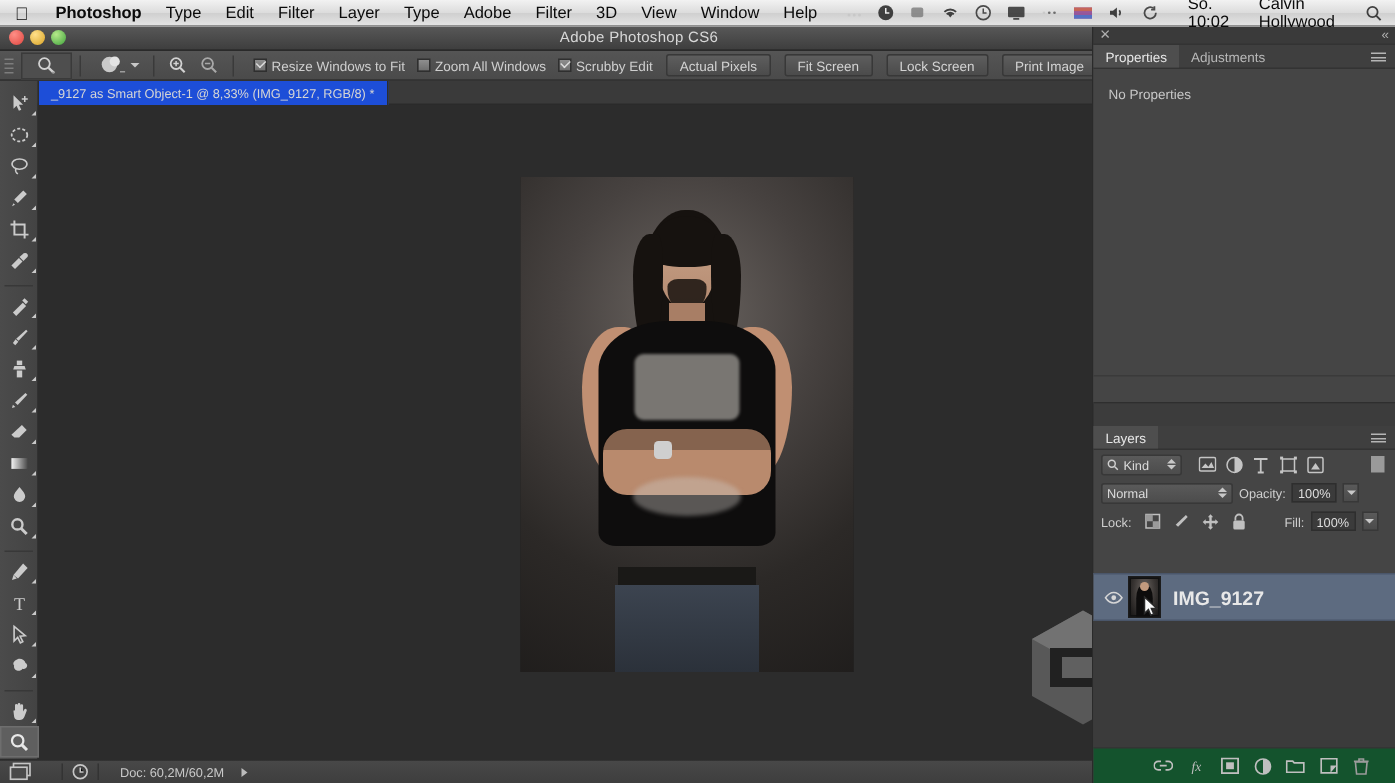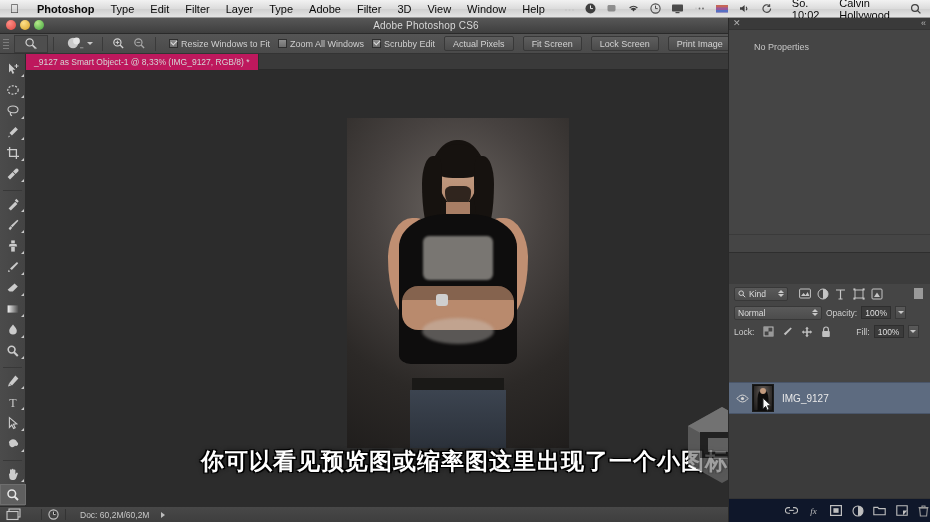--- a/index.html
+++ b/index.html
@@ -61,21 +61,21 @@
   .ob-chk { display:flex; align-items:center; gap:3px; margin-left:8px; white-space:nowrap;}
   .ob-btn { height:15px; padding:0 8px; margin-left:9px; font-size:9px;
             display:flex; align-items:center; justify-content:center;
             color:#d3d3d3; background:linear-gradient(to bottom,#5e5e5e,#4b4b4b);
             border:1px solid #383838; border-radius:2px; white-space:nowrap;}
 
   
   #tabbar { position:absolute; left:0; top:54px; width:728px; height:16px;
             background:#3a3a3a; border-bottom:1px solid #2a2a2a; display:flex; align-items:center; }
   .tabarrow { width:26px; height:16px; display:flex; align-items:center; justify-content:center; }
-  #doctab { height:16px; background:#be185d; border-right:1px solid #2d2d2d;
+  #doctab { height:16px; background:#1d4ed8; border-right:1px solid #2d2d2d;
             display:flex; align-items:center; padding:0 8px; font-size:8.5px; color:#d5d5d5;
             white-space:nowrap; }
 
   
   #toolbar { position:absolute; left:0; top:54px; width:26px; bottom:16px;
              background:linear-gradient(to right,#4b4b4b,#434343); border-right:1px solid #2c2c2c;
              padding-top:4px; }
   .tool { width:26px; height:21px; display:flex; align-items:center; justify-content:center;
           position:relative; }
   .tool.sel { background:#5f5f5f; box-shadow:inset 0 0 0 1px #6e6e6e; }
@@ -162,21 +162,21 @@
   .ptabs { height:16px; background:#3f3f3f; display:flex; align-items:stretch;
            position:relative; border-bottom:1px solid #333;}
   .ptab { padding:0 8px; display:flex; align-items:center; font-size:9px; color:#b9b9b9; }
   .ptab.active { background:#4e4e4e; color:#e8e8e8; }
   .pmenu { position:absolute; right:4px; top:3px; width:12px; height:10px;
            display:flex; flex-direction:column; justify-content:center; gap:1.5px; }
   .pmenu span { display:block; height:1px; background:#b5b5b5; }
   .pmenu span:nth-child(1){ width:10px;} .pmenu span:nth-child(2){ width:10px;} .pmenu span:nth-child(3){ width:10px;}
 
   #propsbody { height:222px; background:#454545; position:relative; }
-  .noprops { position:absolute; left:25px; top:12px; font-size:9px; color:#c7c7c7; }
+  .noprops { position:absolute; left:10px; top:12px; font-size:9px; color:#c7c7c7; }
   .propfoot { position:absolute; left:0; right:0; bottom:0; height:18px;
               background:#454545; border-top:1px solid #3a3a3a; }
 
   #layersPanel { position:absolute; left:0; right:0; top:266px; bottom:0; background:#454545; }
   .lrow { display:flex; align-items:center; height:19px; padding:0 5px; gap:4px; }
   .select { height:14px; background:linear-gradient(to bottom,#5a5a5a,#4c4c4c);
             border:1px solid #383838; border-radius:2px; display:flex; align-items:center;
             font-size:8.5px; color:#dcdcdc; padding:0 3px; gap:3px; }
   .select .arrows { margin-left:auto; display:flex; flex-direction:column; gap:1px; }
   .ar-up { width:0;height:0;border-left:3px solid transparent;border-right:3px solid transparent;border-bottom:3px solid #c8c8c8;}
@@ -197,24 +197,24 @@
   .eye { width:16px; display:flex; align-items:center; justify-content:center; }
   .thumb { width:22px; height:28px; background:#111; border:1px solid #1c1c1c;
            margin-left:2px; position:relative; overflow:hidden; }
   .thumb .ti { position:absolute; inset:1px;
                background:radial-gradient(ellipse at 50% 30%, #6b6460 0%, #3a3634 55%, #1a1817 100%); }
   .thumb .tfig { position:absolute; left:50%; top:5px; transform:translateX(-50%);
                  width:11px; height:22px; background:#0d0c0c; border-radius:40% 40% 8% 8%; }
   .thumb .thead { position:absolute; left:50%; top:3px; transform:translateX(-50%);
                  width:6px; height:6px; background:#c29a7e; border-radius:50%; }
   .soBadge { position:absolute; right:-1px; bottom:-1px; width:13px; height:15px; }
-  .layerName { font-size:10px; color:#e8e8e8; margin-left:8px; }
+  .layerName { font-size:13px; color:#e8e8e8; margin-left:8px;font-weight:bold; }
   .layersFoot { position:absolute; left:0; right:0; bottom:0; height:24px;
-                background:#0f172a; border-top:1px solid #343434;
-                display:flex; align-items:center; justify-content:flex-end; gap:9px; padding-right:0;}
+                background:#14532d; border-top:1px solid #343434;
+                display:flex; align-items:center; justify-content:flex-end; gap:9px; padding-right:16px;}
   .lfIcon { width:13px; height:13px; display:flex; align-items:center; justify-content:center;
             color:#c4c4c4; font-size:9px; }
 
   
   #statusbar { position:absolute; left:0; bottom:0; width:728px; height:16px;
                background:linear-gradient(to bottom,#484848,#3e3e3e); border-top:1px solid #2c2c2c;
                display:flex; align-items:center; font-size:8.5px; color:#c8c8c8; }
   .sb-seg { display:flex; align-items:center; height:16px; padding:0 6px; }
   .sb-sep { width:1px; height:11px; background:#333; }
   #docinfo { padding-left:14px; }
@@ -568,21 +568,20 @@
         <div class="fg-arms"></div>
         <div class="fg-armdark"></div>
         <div class="fg-watch"></div>
         <div class="fg-print2"></div>
         <div class="fg-belt"></div>
         <div class="fg-jeans"></div>
       </div>
     </div>
   </div>
 
-  <div id="subtitle">你可以看见预览图或缩率图这里出现了一个小图标</div>
 
   <div id="watermark">
     <div id="wm-logo">
       <svg width="88" height="88" viewBox="0 0 88 88">
         <path d="M44 6 L78 25 L78 63 L44 82 L10 63 L10 25 Z" fill="#6f6f6f" opacity=".85"></path>
         <path d="M44 6 L78 25 L44 44 L10 25 Z" fill="#8b8b8b" opacity=".9"></path>
         <path d="M22 31 L58 31 L58 57 L22 57 Z" fill="#1e1e1e"></path>
         <path d="M30 37 L50 37 L50 51 L30 51 Z" fill="#6f6f6f"></path>
         <path d="M58 31 L70 24 L70 50 L58 57 Z" fill="#3a3a3a"></path>
       </svg>
@@ -593,27 +592,44 @@
     </div>
   </div>
 
   <div id="rightdock">
     <div class="dockbar">
       <span class="x">✕</span>
       <span class="cc">«</span>
     </div>
 
     <div class="panel">
+      <div class="ptabs">
+        <span class="ptab active">Properties</span>
+        <span class="ptab">Adjustments</span>
+        <span class="pmenu">
+            <span></span>
+            <span></span>
+            <span></span>
+          </span>
+      </div>
       <div id="propsbody">
         <div class="noprops">No Properties</div>
         <div class="propfoot"></div>
       </div>
     </div>
 
     <div id="layersPanel">
+      <div class="ptabs">
+        <span class="ptab active">Layers</span>
+        <span class="pmenu">
+            <span></span>
+            <span></span>
+            <span></span>
+          </span>
+      </div>
 
       <div class="lrow">
         <span class="select" style="width:54px">
           <svg width="8" height="8" viewBox="0 0 8 8">
               <circle cx="3.2" cy="3.2" r="2.3" fill="none" stroke="#d0d0d0" stroke-width="1"></circle>
               <path d="M5 5l2.2 2.2" stroke="#d0d0d0" stroke-width="1"></path>
             </svg>
           <span>Kind</span>
           <span class="arrows">
               <span class="ar-up"></span>

